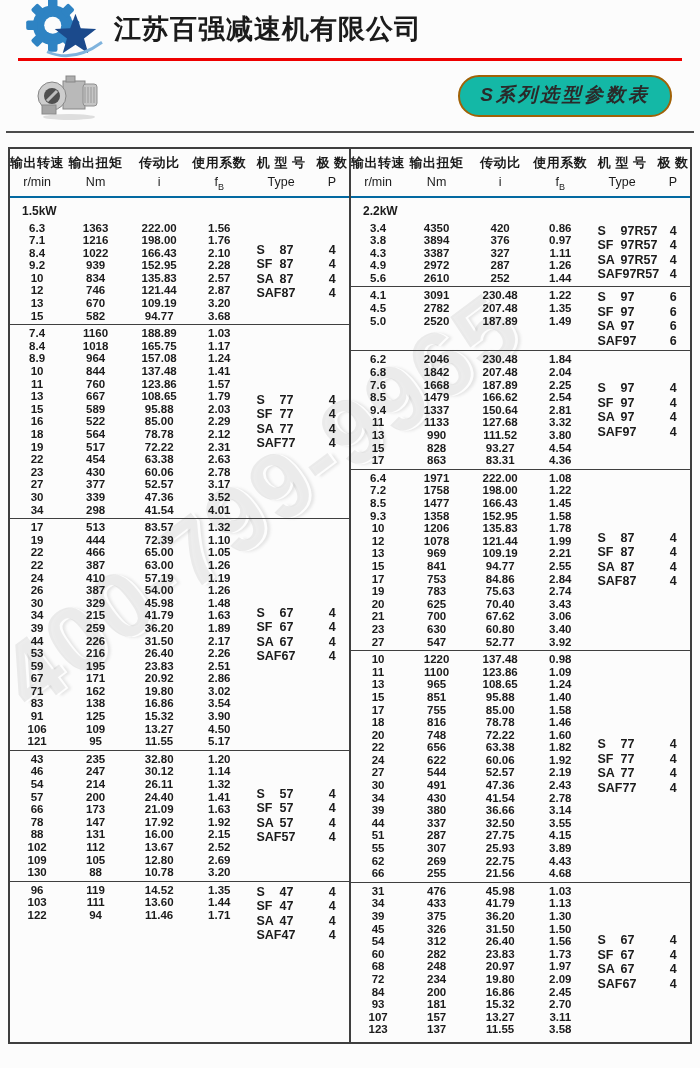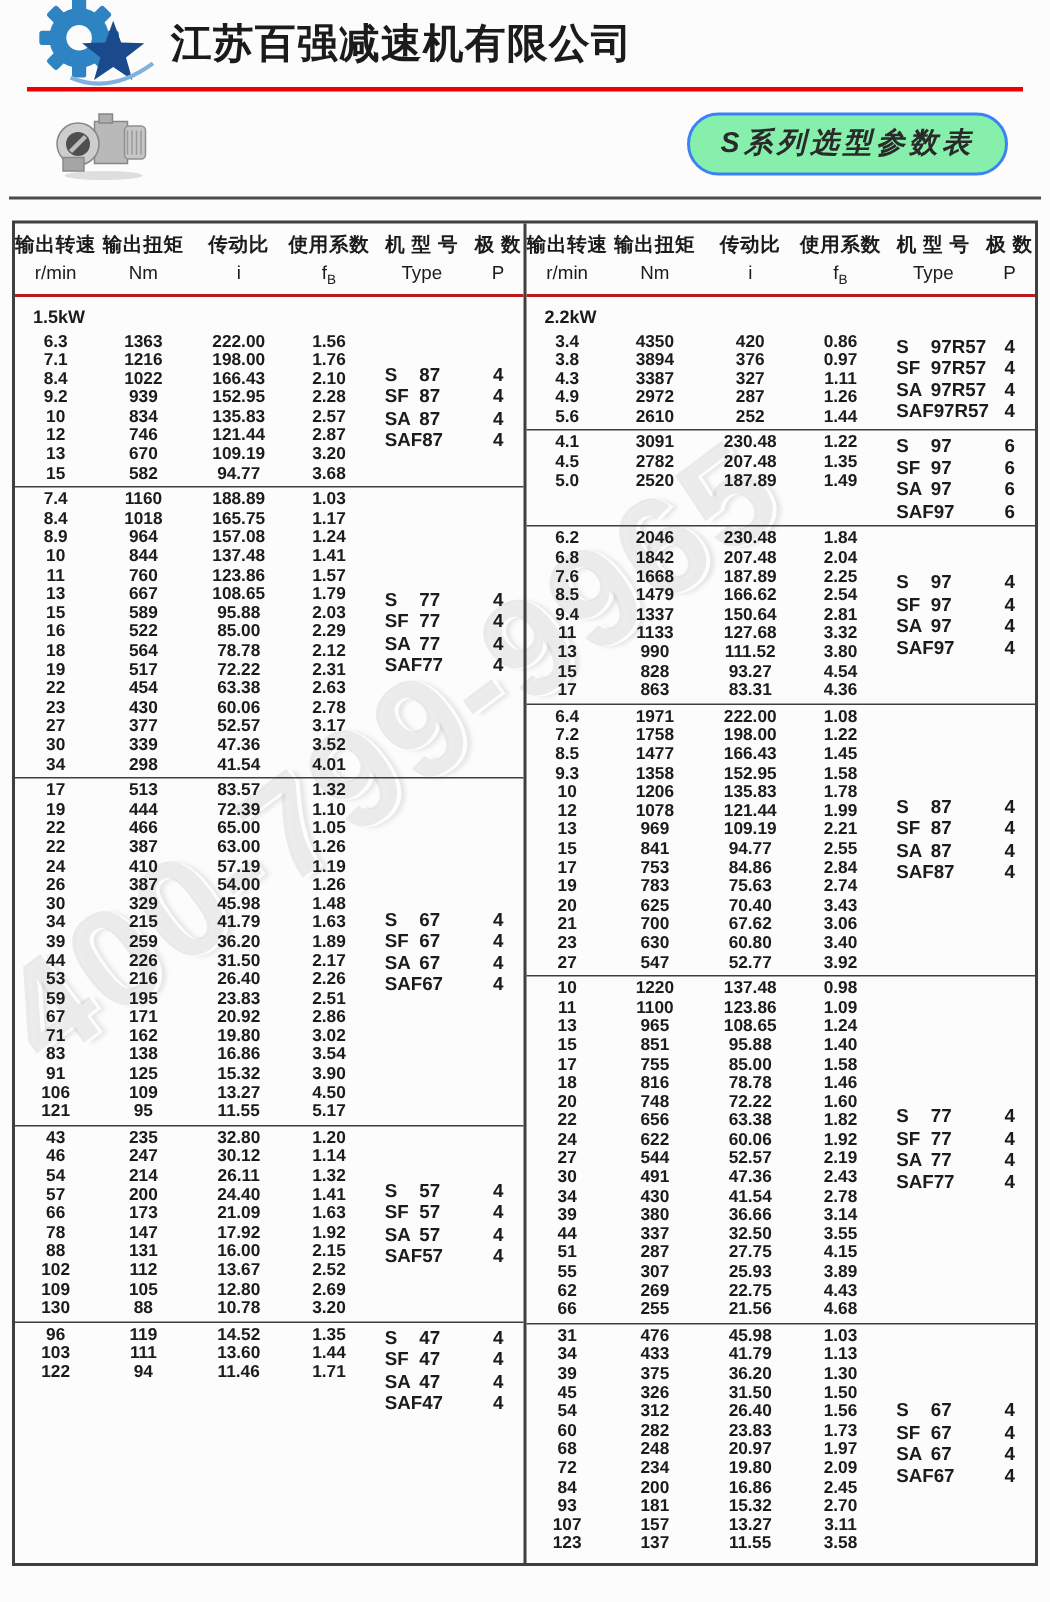--- a/index.html
+++ b/index.html
@@ -11,39 +11,39 @@
   }
   
   .top{display:flex; align-items:center; height:58px; padding:0 18px; box-sizing:border-box;}
   .logo{position:relative; width:96px; height:72px; flex:0 0 auto;}
   .company{font-size:27px; font-weight:bold; letter-spacing:1px; margin:0; white-space:nowrap;}
   .hotline{margin-left:auto; color:#ee0000; font-size:20px; font-weight:bold; white-space:nowrap; padding-top:14px;}
   .red-rule{height:3px; background:#ee0000; margin:0 18px;}
   
   .subheader{height:70px; display:flex; align-items:center; justify-content:space-between;
              padding:0 28px 0 36px; box-sizing:border-box;}
-  .badge{border:2px solid #3b82f6; border-radius:21px; padding:5px 20px 7px;
+  .badge{border:2px solid #a16207; border-radius:21px; padding:5px 20px 7px;
          font-size:19px; font-weight:bold; font-style:italic; letter-spacing:3px;
-         color:#2a2a2a; background:#86efac;}
+         color:#2a2a2a; background:#14b8a6;}
   .thin-rule{height:2px; background:#4c4c4c; margin:0 6px;}
   
   .watermark{
     position:absolute; left:4px; top:610px; width:860px; z-index:0;
     transform:rotate(-37deg); transform-origin:40px 50%;
     font-size:94px; font-weight:bold; letter-spacing:3px;
     color:rgba(140,140,140,0.16);
     text-shadow:2px 2px 0 rgba(255,255,255,0.9), 4px 4px 3px rgba(90,90,90,0.14);
     pointer-events:none; white-space:nowrap;
   }
   
   .table{position:relative; z-index:1; margin:14px 8px 0; height:897px; box-sizing:border-box;
          border:2px solid #3f3f3f; display:flex; background:transparent;}
   .col{flex:1 1 0; display:flex; flex-direction:column; min-width:0;}
   .col.left{border-right:2px solid #3f3f3f;}
-  .col-head{display:flex; border-bottom:2px solid #b91c1c; padding:5px 0 4px; flex:0 0 auto;}
+  .col-head{display:flex; border-bottom:2px solid #0369a1; padding:5px 0 4px; flex:0 0 auto;}
   .hc{text-align:center; box-sizing:border-box;}
   .hc .cn{display:block; font-size:13px; font-weight:bold; letter-spacing:0.5px;}
   .hc .un{display:block; font-size:12.5px; margin-top:3px;}
   .hc sub{font-size:9px;}
   .w1{width:16%}.w2{width:18.5%}.w3{width:19%}.w4{width:16.5%}.w5{width:20%}.w6{width:10%}
   .section{font-size:12px; font-weight:bold; padding:6px 0 2px 12px; flex:0 0 auto;}
   .block{display:flex; padding:2px 0; flex:0 0 auto;font-weight:bold;}
   .block + .block{border-top:1.5px solid #3f3f3f;}
   .block:last-child{flex:1 1 auto;}
   .rows{width:70%;}

